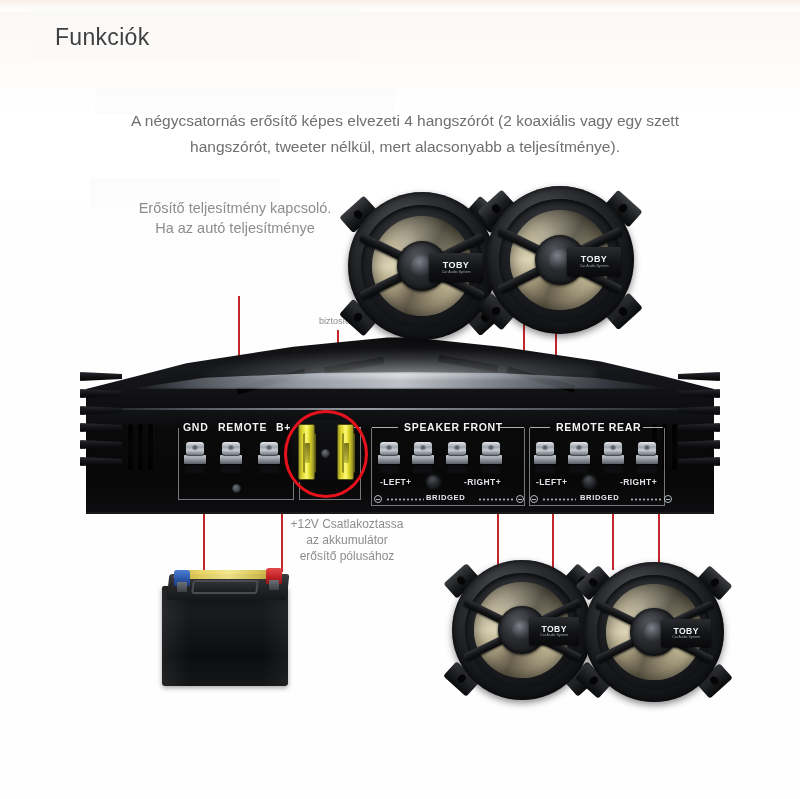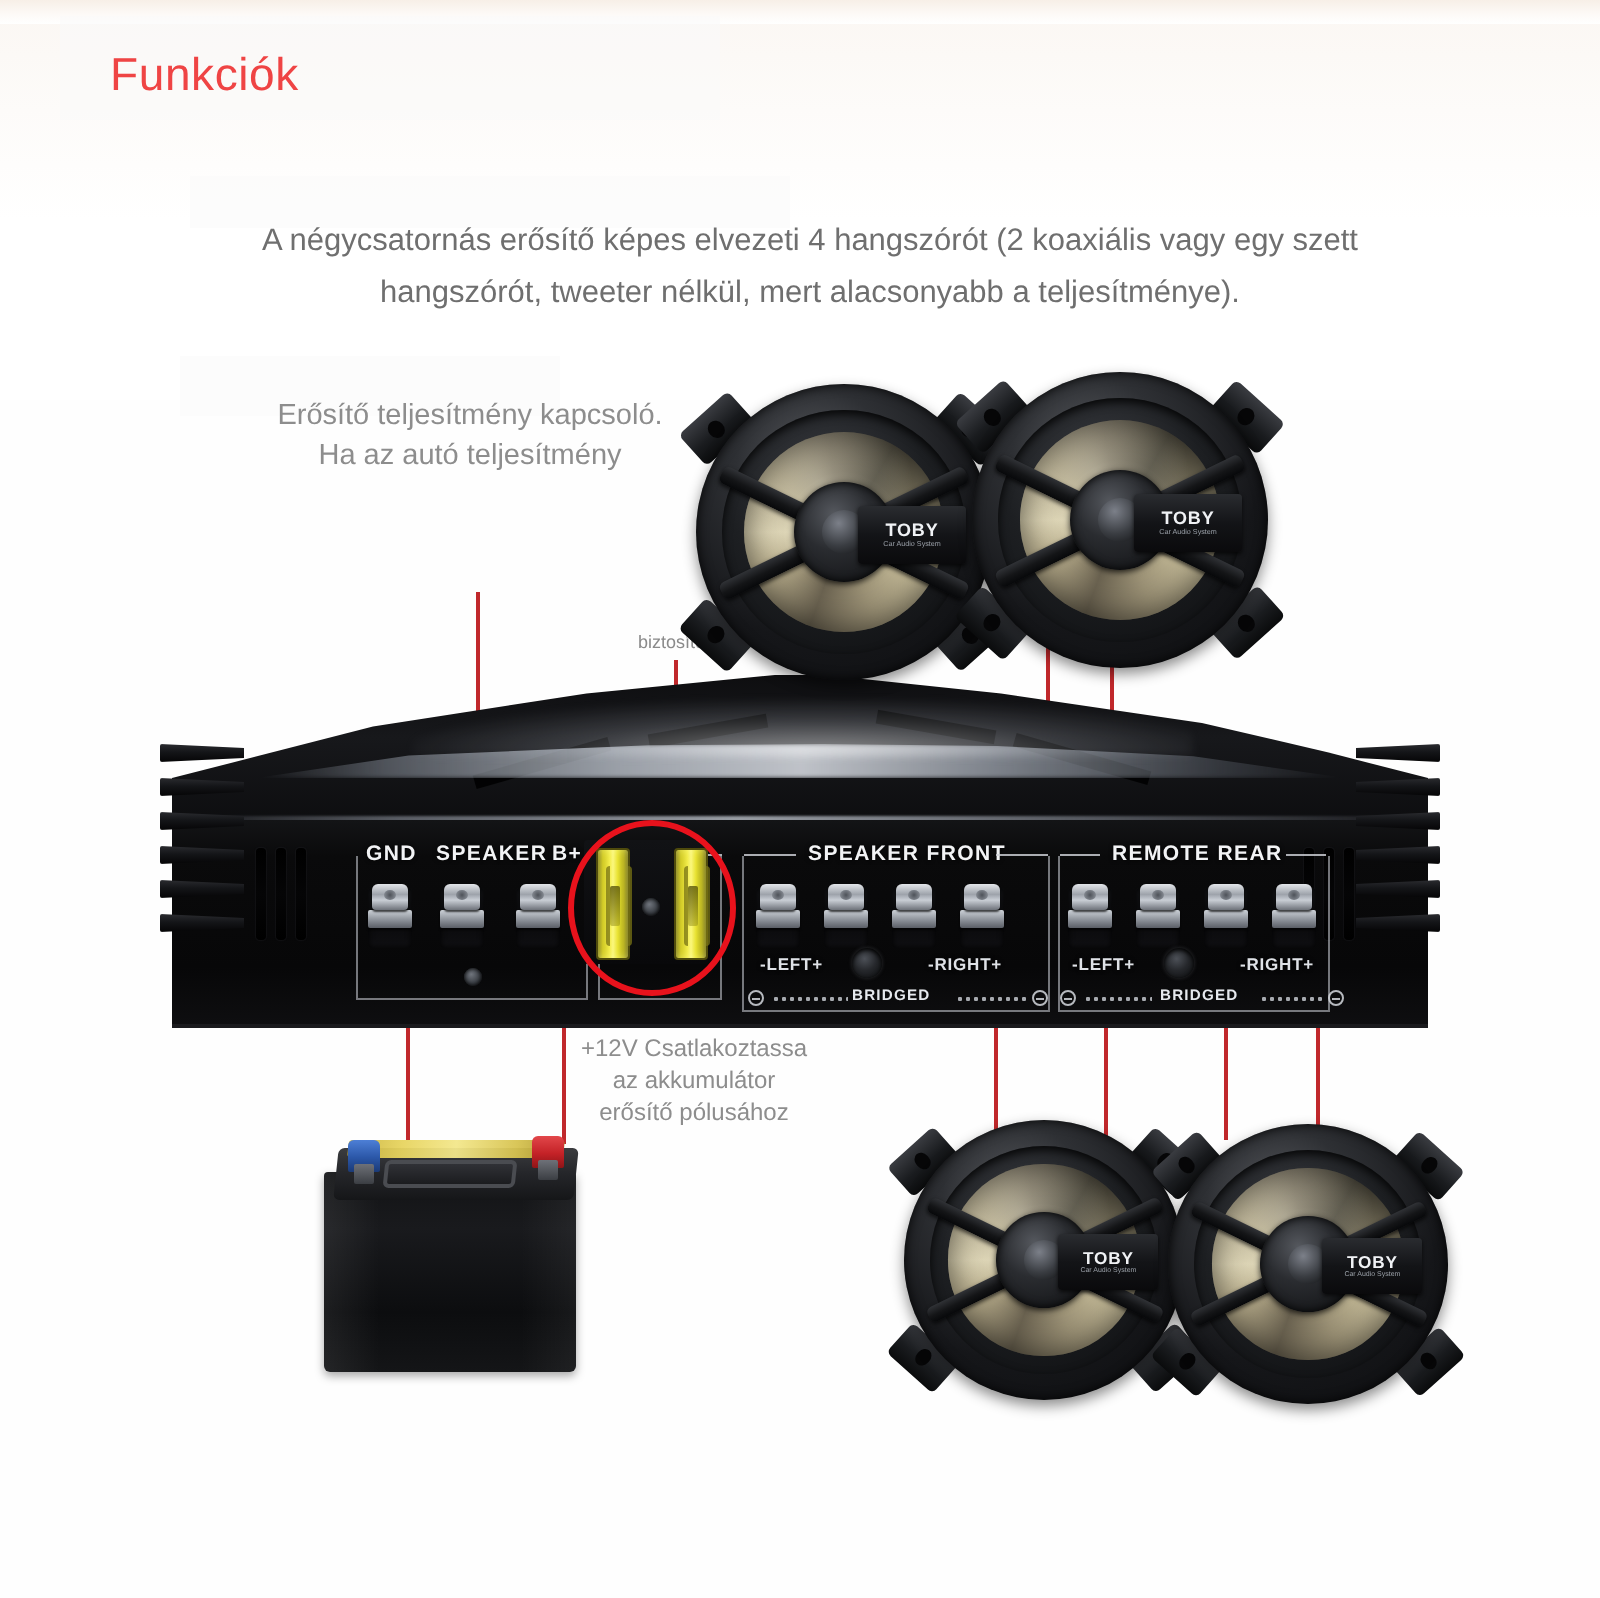--- a/index.html
+++ b/index.html
@@ -22,21 +22,21 @@
     background: linear-gradient(to bottom, #f7efe7 0%, #fdfaf7 60%, #ffffff 100%);
   }
   #page-wash {
     position: absolute; left: 0; top: 0; width: 800px; height: 200px;
     background: linear-gradient(to bottom, #fbf7f3 0%, #ffffff 55%);
   }
 
   
   #title {
     position: absolute; left: 55px; top: 24px;
-    font-size: 23px; color: #ef4444; font-weight: 400;
+    font-size: 23px; color: #404040; font-weight: 400;
     letter-spacing: .3px;
   }
 
   
   #desc {
     position: absolute; left: 100px; top: 108px; width: 610px;
     text-align: center;
     font-size: 15.5px; line-height: 26px;
     color: #6f6f6f;
   }
@@ -405,21 +405,21 @@
 
 <div class="haze" style="left:30px;top:8px;width:330px;height:52px;"></div>
 <div class="haze" style="left:95px;top:88px;width:300px;height:26px;"></div>
 <div class="haze" style="left:90px;top:178px;width:190px;height:30px;"></div>
 
 <div id="title">Funkciók</div>
 <div id="desc">A négycsatornás erősítő képes elvezeti 4 hangszórót (2 koaxiális vagy egy szett hangszórót, tweeter nélkül, mert alacsonyabb a teljesítménye).</div>
 
 <div class="anno" id="anno-power">
   <div>Erősítő teljesítmény kapcsoló.</div>
-  <div>Ha az autó teljesítmény</div>
+  <div>Ha az autó teljesítménye</div>
 </div>
 
 <div class="anno" id="anno-fuse">biztosíték</div>
 
 <div class="anno" id="anno-batt">
   <div>+12V Csatlakoztassa</div>
   <div>az akkumulátor</div>
   <div>erősítő pólusához</div>
 </div>
 
@@ -487,21 +487,21 @@
 
   <div class="vent" style="left:42px;  top:92px;"></div>
   <div class="vent" style="left:52px;  top:92px;"></div>
   <div class="vent" style="left:62px;  top:92px;"></div>
   <div class="vent" style="left:566px; top:92px;"></div>
   <div class="vent" style="left:576px; top:92px;"></div>
   <div class="vent" style="left:586px; top:92px;"></div>
 
   <div class="sect-box" style="left:92px; top:96px; width:116px; height:72px;"></div>
   <div class="sect-label" style="left:97px;  top:89px;">GND</div>
-  <div class="sect-label" style="left:132px; top:89px;">SPEAKER</div>
+  <div class="sect-label" style="left:132px; top:89px;">REMOTE</div>
   <div class="sect-label" style="left:190px; top:89px;">B+</div>
 
   <div class="term" style="left:98px;  top:110px;">
     <div class="well"></div>
     <div class="plate"></div>
     <div class="screw"></div>
   </div>
   <div class="term" style="left:134px; top:110px;">
     <div class="well"></div>
     <div class="plate"></div>

